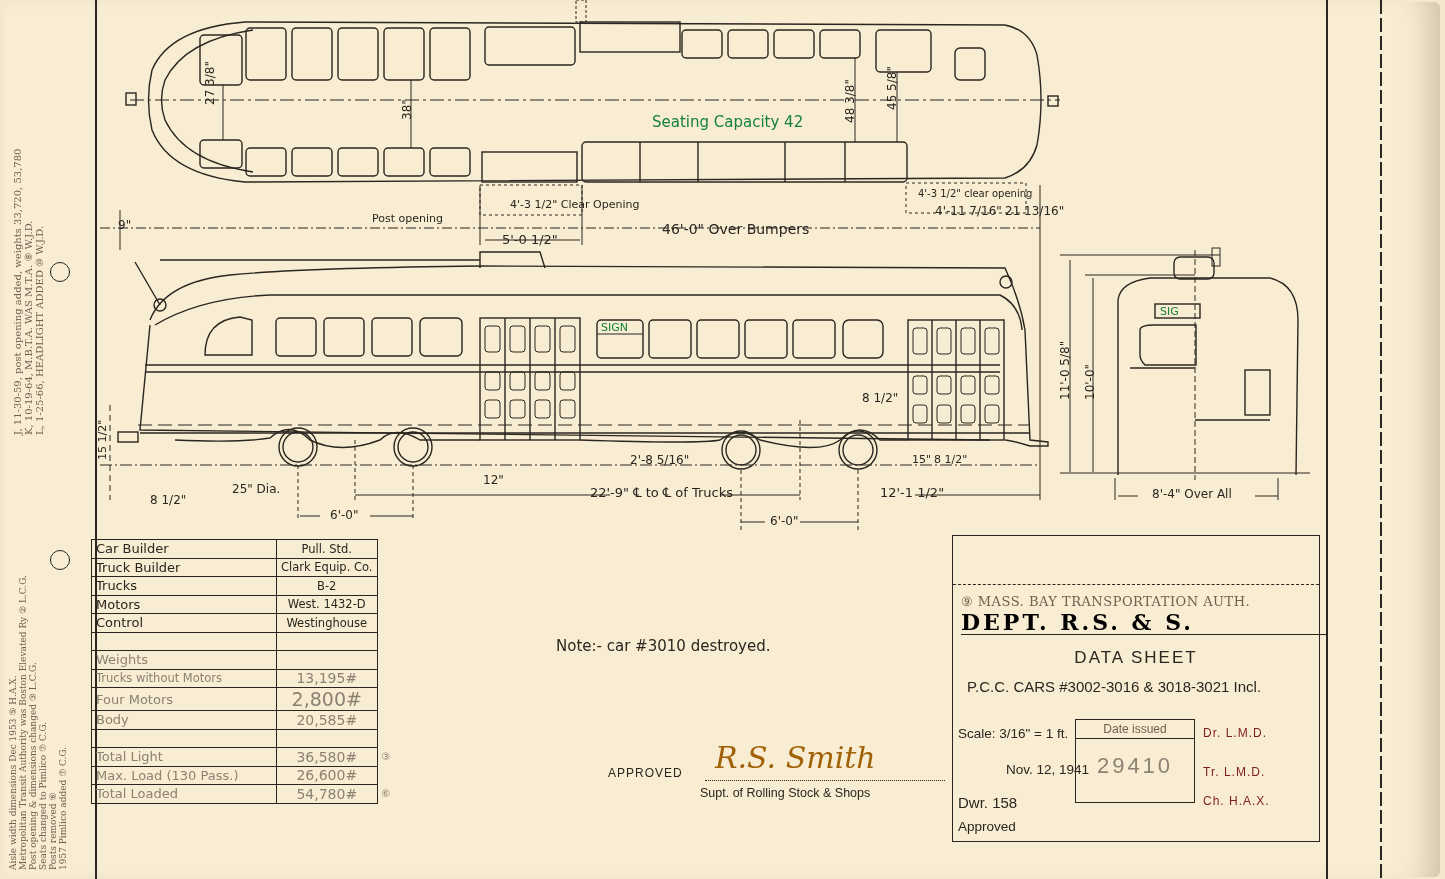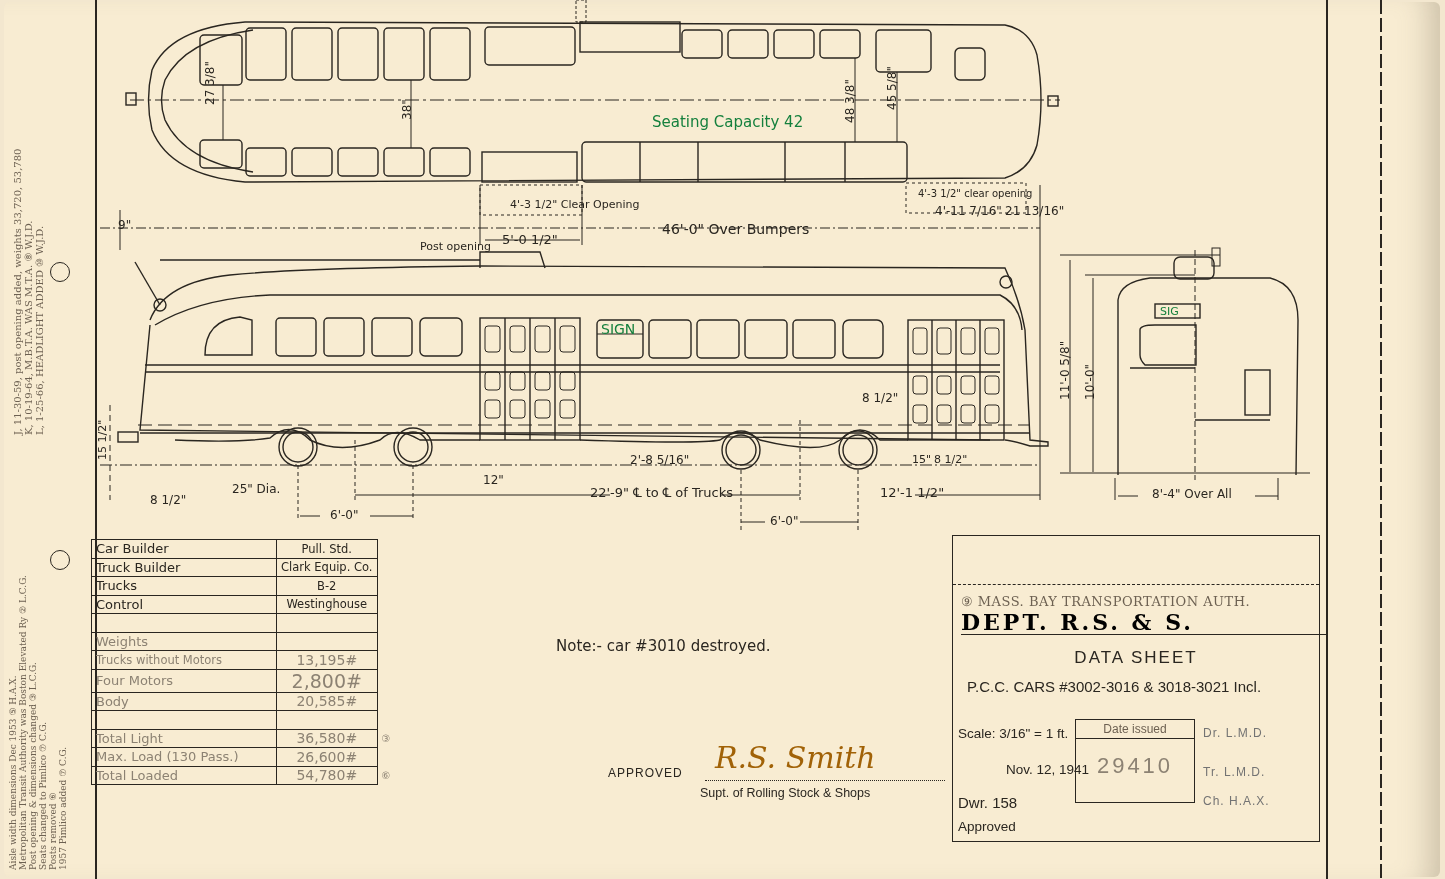--- a/index.html
+++ b/index.html
@@ -27,21 +27,21 @@
   .tb-blank { position:absolute; left:0; top:0; width:366px; height:48px; border-bottom:1.5px dashed #2a2620; }
   .tb-auth { position:absolute; left:8px; top:48px; width:366px; height:50px; border-bottom:1.5px solid #2a2620; text-align:left; }
   .tb-auth .l1 { font-family:"DejaVu Serif", serif; font-size:13px; color:#6d6152; letter-spacing:0.5px; margin-top:10px; }
   .tb-auth .l2 { font-family:"DejaVu Serif", serif; font-size:22px; color:#000000; letter-spacing:3px; font-weight:bold; }
   .tb-title { position:absolute; left:0; top:112px; width:366px; text-align:center; font-size:17px; letter-spacing:2px; }
   .tb-cars { position:absolute; left:14px; top:142px; font-size:15px; }
   .tb-row { position:absolute; font-size:13.5px; }
   .datebox { position:absolute; left:122px; top:183px; width:118px; height:82px; border:1.5px solid #2a2620; }
   .datebox .hdr { text-align:center; font-size:12px; color:#6d6152; border-bottom:1px solid #2a2620; padding:2px 0; }
   .datebox .stamp { text-align:center; font-size:22px; color:#8c8273; letter-spacing:3px; margin-top:14px; }
-  .initials { position:absolute; left:250px; font-size:12px; color:#737373; letter-spacing:1px; }
+  .initials { position:absolute; left:250px; font-size:12px; color:#7f1d1d; letter-spacing:1px; }
   .note { position:absolute; left:556px; top:637px; font-family:"DejaVu Sans", sans-serif; font-size:15px; }
   .approved { position:absolute; left:608px; top:766px; font-size:12px; letter-spacing:1px; }
   .sigline { position:absolute; left:705px; top:780px; width:240px; border-bottom:1.5px dotted #2a2620; }
   .sig { position:absolute; left:715px; top:740px; font-family:"DejaVu Serif", serif; font-style:italic; font-size:30px; color:#a16207; }
   .supt { position:absolute; left:700px; top:786px; font-size:12.5px; }
 </style>
 </head>
 <body>
 
 <div class="sheet"></div>
@@ -263,25 +263,25 @@
 <div class="label" style="left:652px;top:113px;font-size:15px;">Seating Capacity 42</div>
 <div class="dim" style="left:203px;top:105px;transform:rotate(-90deg);transform-origin:left top;font-size:12px;">27 3/8"</div>
 <div class="dim" style="left:400px;top:120px;transform:rotate(-90deg);transform-origin:left top;font-size:12px;">38"</div>
 <div class="dim" style="left:843px;top:123px;transform:rotate(-90deg);transform-origin:left top;font-size:12px;">48 3/8"</div>
 <div class="dim" style="left:885px;top:110px;transform:rotate(-90deg);transform-origin:left top;font-size:12px;">45 5/8"</div>
 <div class="dim" style="left:510px;top:198px;font-size:11px;">4'-3 1/2" Clear Opening</div>
 <div class="dim" style="left:918px;top:188px;font-size:10px;">4'-3 1/2" clear opening</div>
 <div class="dim" style="left:935px;top:204px;font-size:12px;">4'-11 7/16"</div>
 <div class="dim" style="left:1005px;top:204px;font-size:12px;">21 13/16"</div>
 <div class="dim" style="left:118px;top:218px;font-size:12px;">9"</div>
-<div class="dim" style="left:372px;top:240px;font-size:11px;margin-left:48px;">Post opening</div>
+<div class="dim" style="left:372px;top:212px;font-size:11px;">Post opening</div>
 <div class="dim" style="left:502px;top:232px;font-size:13px;">5'-0 1/2"</div>
 <div class="dim" style="left:662px;top:221px;font-size:14px;">46'-0" Over Bumpers</div>
 
-<div class="label" style="left:601px;top:321px;font-size:14px;">SIGN</div>
+<div class="label" style="left:601px;top:321px;font-size:11px;">SIGN</div>
 <div class="dim" style="left:96px;top:460px;transform:rotate(-90deg);transform-origin:left top;font-size:11px;">15 1/2"</div>
 <div class="dim" style="left:150px;top:493px;font-size:12px;">8 1/2"</div>
 <div class="dim" style="left:232px;top:482px;font-size:12px;">25" Dia.</div>
 <div class="dim" style="left:330px;top:508px;font-size:12px;">6'-0"</div>
 <div class="dim" style="left:483px;top:473px;font-size:12px;">12"</div>
 <div class="dim" style="left:590px;top:485px;font-size:13px;">22'-9" ℄ to ℄ of Trucks</div>
 <div class="dim" style="left:770px;top:514px;font-size:12px;">6'-0"</div>
 <div class="dim" style="left:880px;top:485px;font-size:13px;">12'-1 1/2"</div>
 <div class="dim" style="left:630px;top:453px;font-size:12px;">2'-8 5/16"</div>
 <div class="dim" style="left:862px;top:391px;font-size:12px;">8 1/2"</div>
@@ -301,20 +301,25 @@
         <td class="nb"></td>
       </tr>
   <tr>
         <td class="k">Truck Builder</td>
         <td class="v">Clark Equip. Co.</td>
         <td class="nb"></td>
       </tr>
   <tr>
         <td class="k">Trucks</td>
         <td class="v">B-2</td>
+        <td class="nb"></td>
+      </tr>
+  <tr>
+        <td class="k">Motors</td>
+        <td class="v">West. 1432-D</td>
         <td class="nb"></td>
       </tr>
   <tr>
         <td class="k">Control</td>
         <td class="v">Westinghouse</td>
         <td class="nb"></td>
       </tr>
   <tr>
         <td class="k"></td>
         <td class="v"></td>

